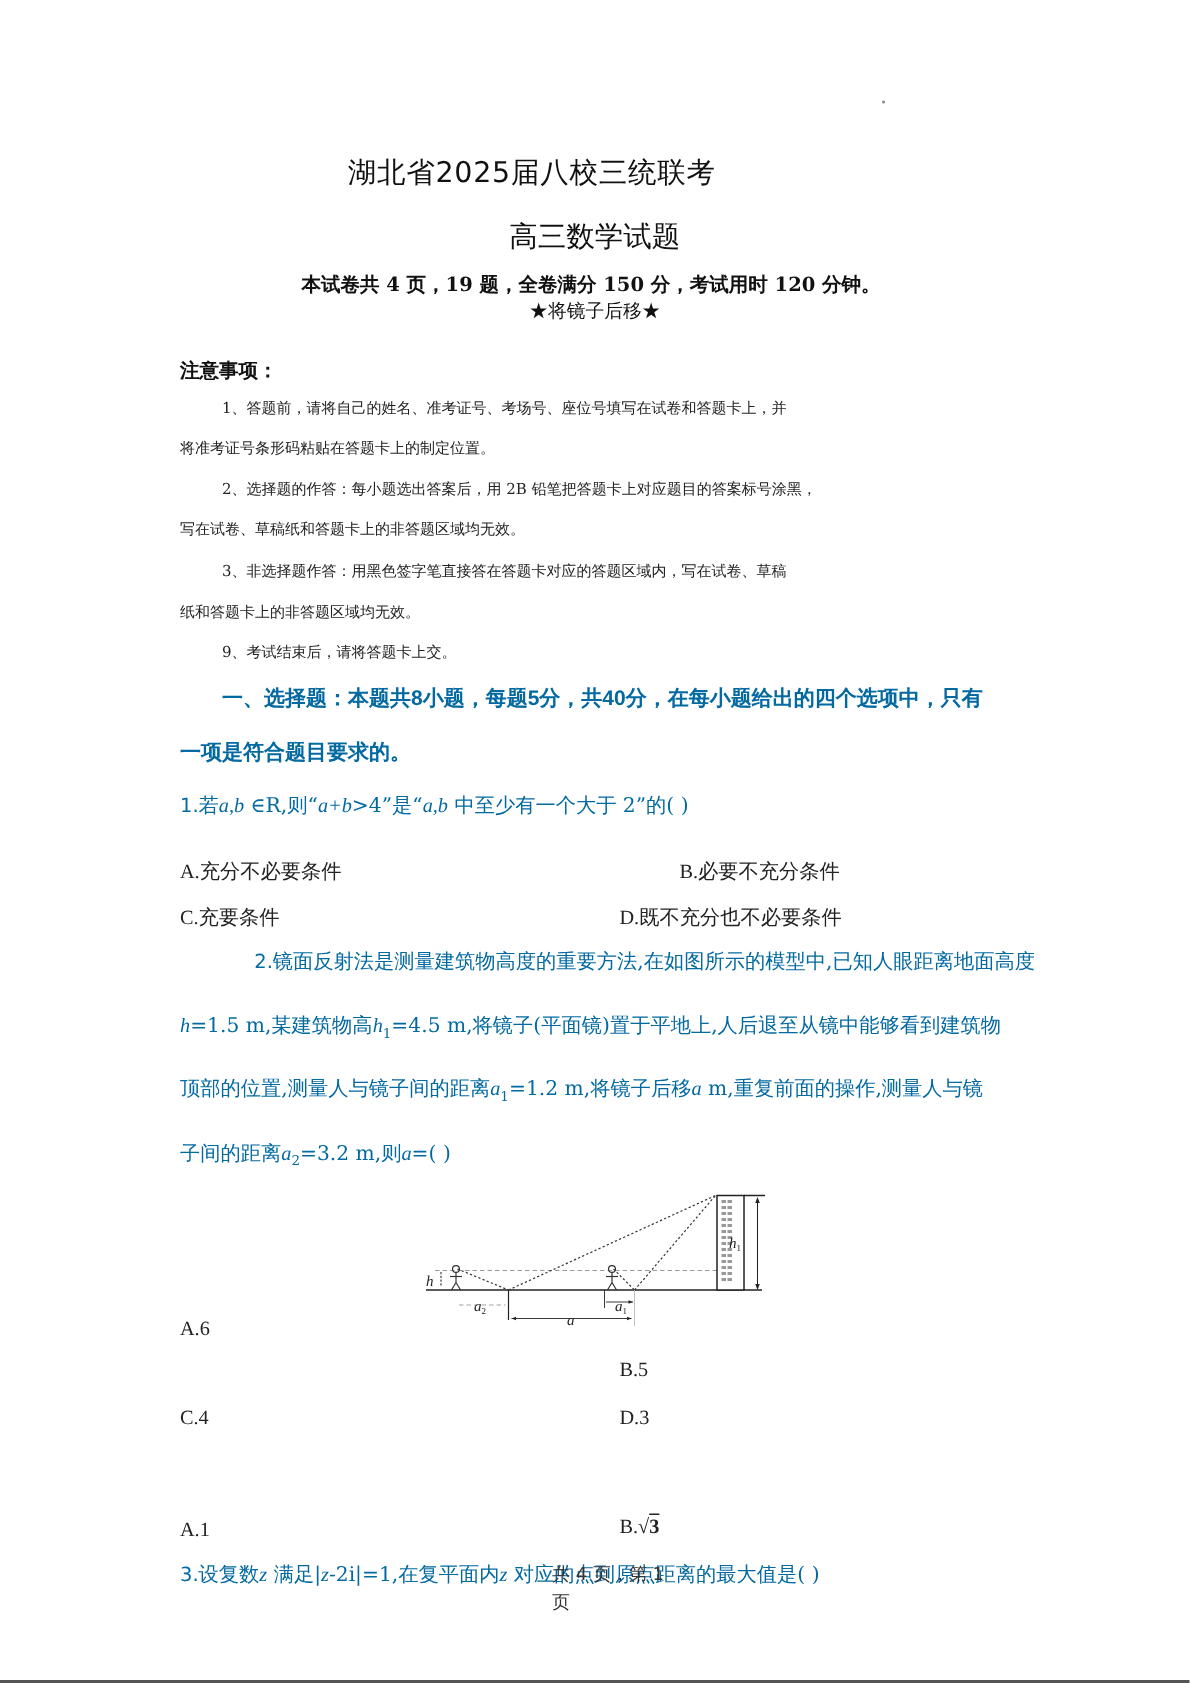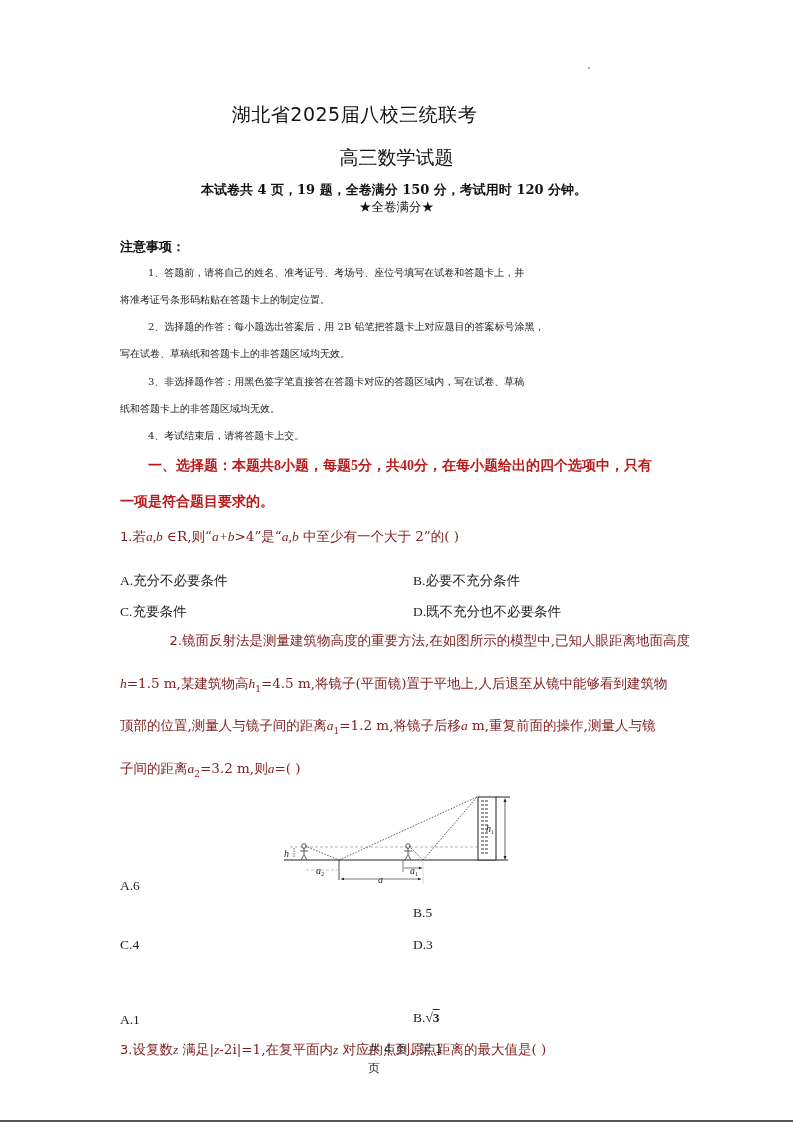--- a/index.html
+++ b/index.html
@@ -57,30 +57,30 @@
     .para {
       left: 120px; width: 560px;
       font-size: 10px;
       font-family: "DejaVu Serif", serif;
       line-height: 20px;
       color: #222;
     }
     .indent { text-indent: 28px; }
     .section {
       left: 120px; width: 560px;
-      font-family: Liberation Serif, serif;
+      font-family: Liberation Sans, sans-serif;
       font-size: 14px;
       font-weight: bold;
-      color: #b91c1c;
+      color: #0369a1;
     }
     .q {
       left: 120px; width: 570px;
       font-size: 13.5px;
       font-family: "DejaVu Serif", serif;
-      color: #7f1d1d;
+      color: #0369a1;
       white-space: nowrap;
     }
     .qnum {
       font-family: "DejaVu Sans", sans-serif;
       font-size: 13px;
     }
     .opt {
       font-size: 13.5px;
       font-family: "Liberation Serif", "DejaVu Serif", serif;
       color: #222;
@@ -104,40 +104,40 @@
     }
   </style>
 </head>
 <body>
 
 <div class="abs dot-mark"></div>
 
 <div class="abs title1">湖北省2025届八校三统联考</div>
 <div class="abs title2">高三数学试题</div>
 <div class="abs info">本试卷共 4 页，19 题，全卷满分 150 分，考试用时 120 分钟。</div>
-<div class="abs wish">★全卷满分★</div>
+<div class="abs wish">★将镜子后移★</div>
 
 <div class="abs notice-head">注意事项：</div>
 
 <div class="abs para indent" style="top:263px;">1、答题前，请将自己的姓名、准考证号、考场号、座位号填写在试卷和答题卡上，并</div>
 <div class="abs para" style="top:290px;">将准考证号条形码粘贴在答题卡上的制定位置。</div>
 <div class="abs para indent" style="top:317px;">2、选择题的作答：每小题选出答案后，用 2B 铅笔把答题卡上对应题目的答案标号涂黑，</div>
 <div class="abs para" style="top:344px;">写在试卷、草稿纸和答题卡上的非答题区域均无效。</div>
 <div class="abs para indent" style="top:372px;">3、非选择题作答：用黑色签字笔直接答在答题卡对应的答题区域内，写在试卷、草稿</div>
 <div class="abs para" style="top:399px;">纸和答题卡上的非答题区域均无效。</div>
-<div class="abs para indent" style="top:426px;">4、考试结束后，请将答题卡上交。</div>
+<div class="abs para indent" style="top:426px;">9、考试结束后，请将答题卡上交。</div>
 
 <div class="abs section" style="top:457px; text-indent:28px;">一、选择题：本题共8小题，每题5分，共40分，在每小题给出的四个选项中，只有</div>
 <div class="abs section" style="top:493px;">一项是符合题目要求的。</div>
 
 <div class="abs q" style="top:528px;">
   <span class="qnum">1.</span><span>若</span><i class="v">a,b</i><span> ∈R,则“</span><i class="v">a+b</i><span>&gt;4”是“</span><i class="v">a,b</i><span> 中至少有一个大于 2”的(          )</span>
 </div>
 <div class="abs opt optA" style="top:572px;">A.充分不必要条件</div>
-<div class="abs opt optB" style="top:572px;">B.必要不充分条件</div>
+<div class="abs opt optB" style="top:572px;margin-left:40px;">B.必要不充分条件</div>
 <div class="abs opt optA" style="top:603px;">C.充要条件</div>
 <div class="abs opt optB" style="top:603px;">D.既不充分也不必要条件</div>
 
 <div class="abs q" style="top:632px;text-align:right;">
   <span class="qnum">2.</span><span>镜面反射法是测量建筑物高度的重要方法,在如图所示的模型中,已知人眼距离地面高度</span>
 </div>
 <div class="abs q" style="top:675px;">
   <i class="v">h</i><span>=1.5 m,某建筑物高</span><i class="v">h</i><sub style="font-size:9px;">1</sub><span>=4.5 m,将镜子(平面镜)置于平地上,人后退至从镜中能够看到建筑物</span>
 </div>
 <div class="abs q" style="top:717px;">

